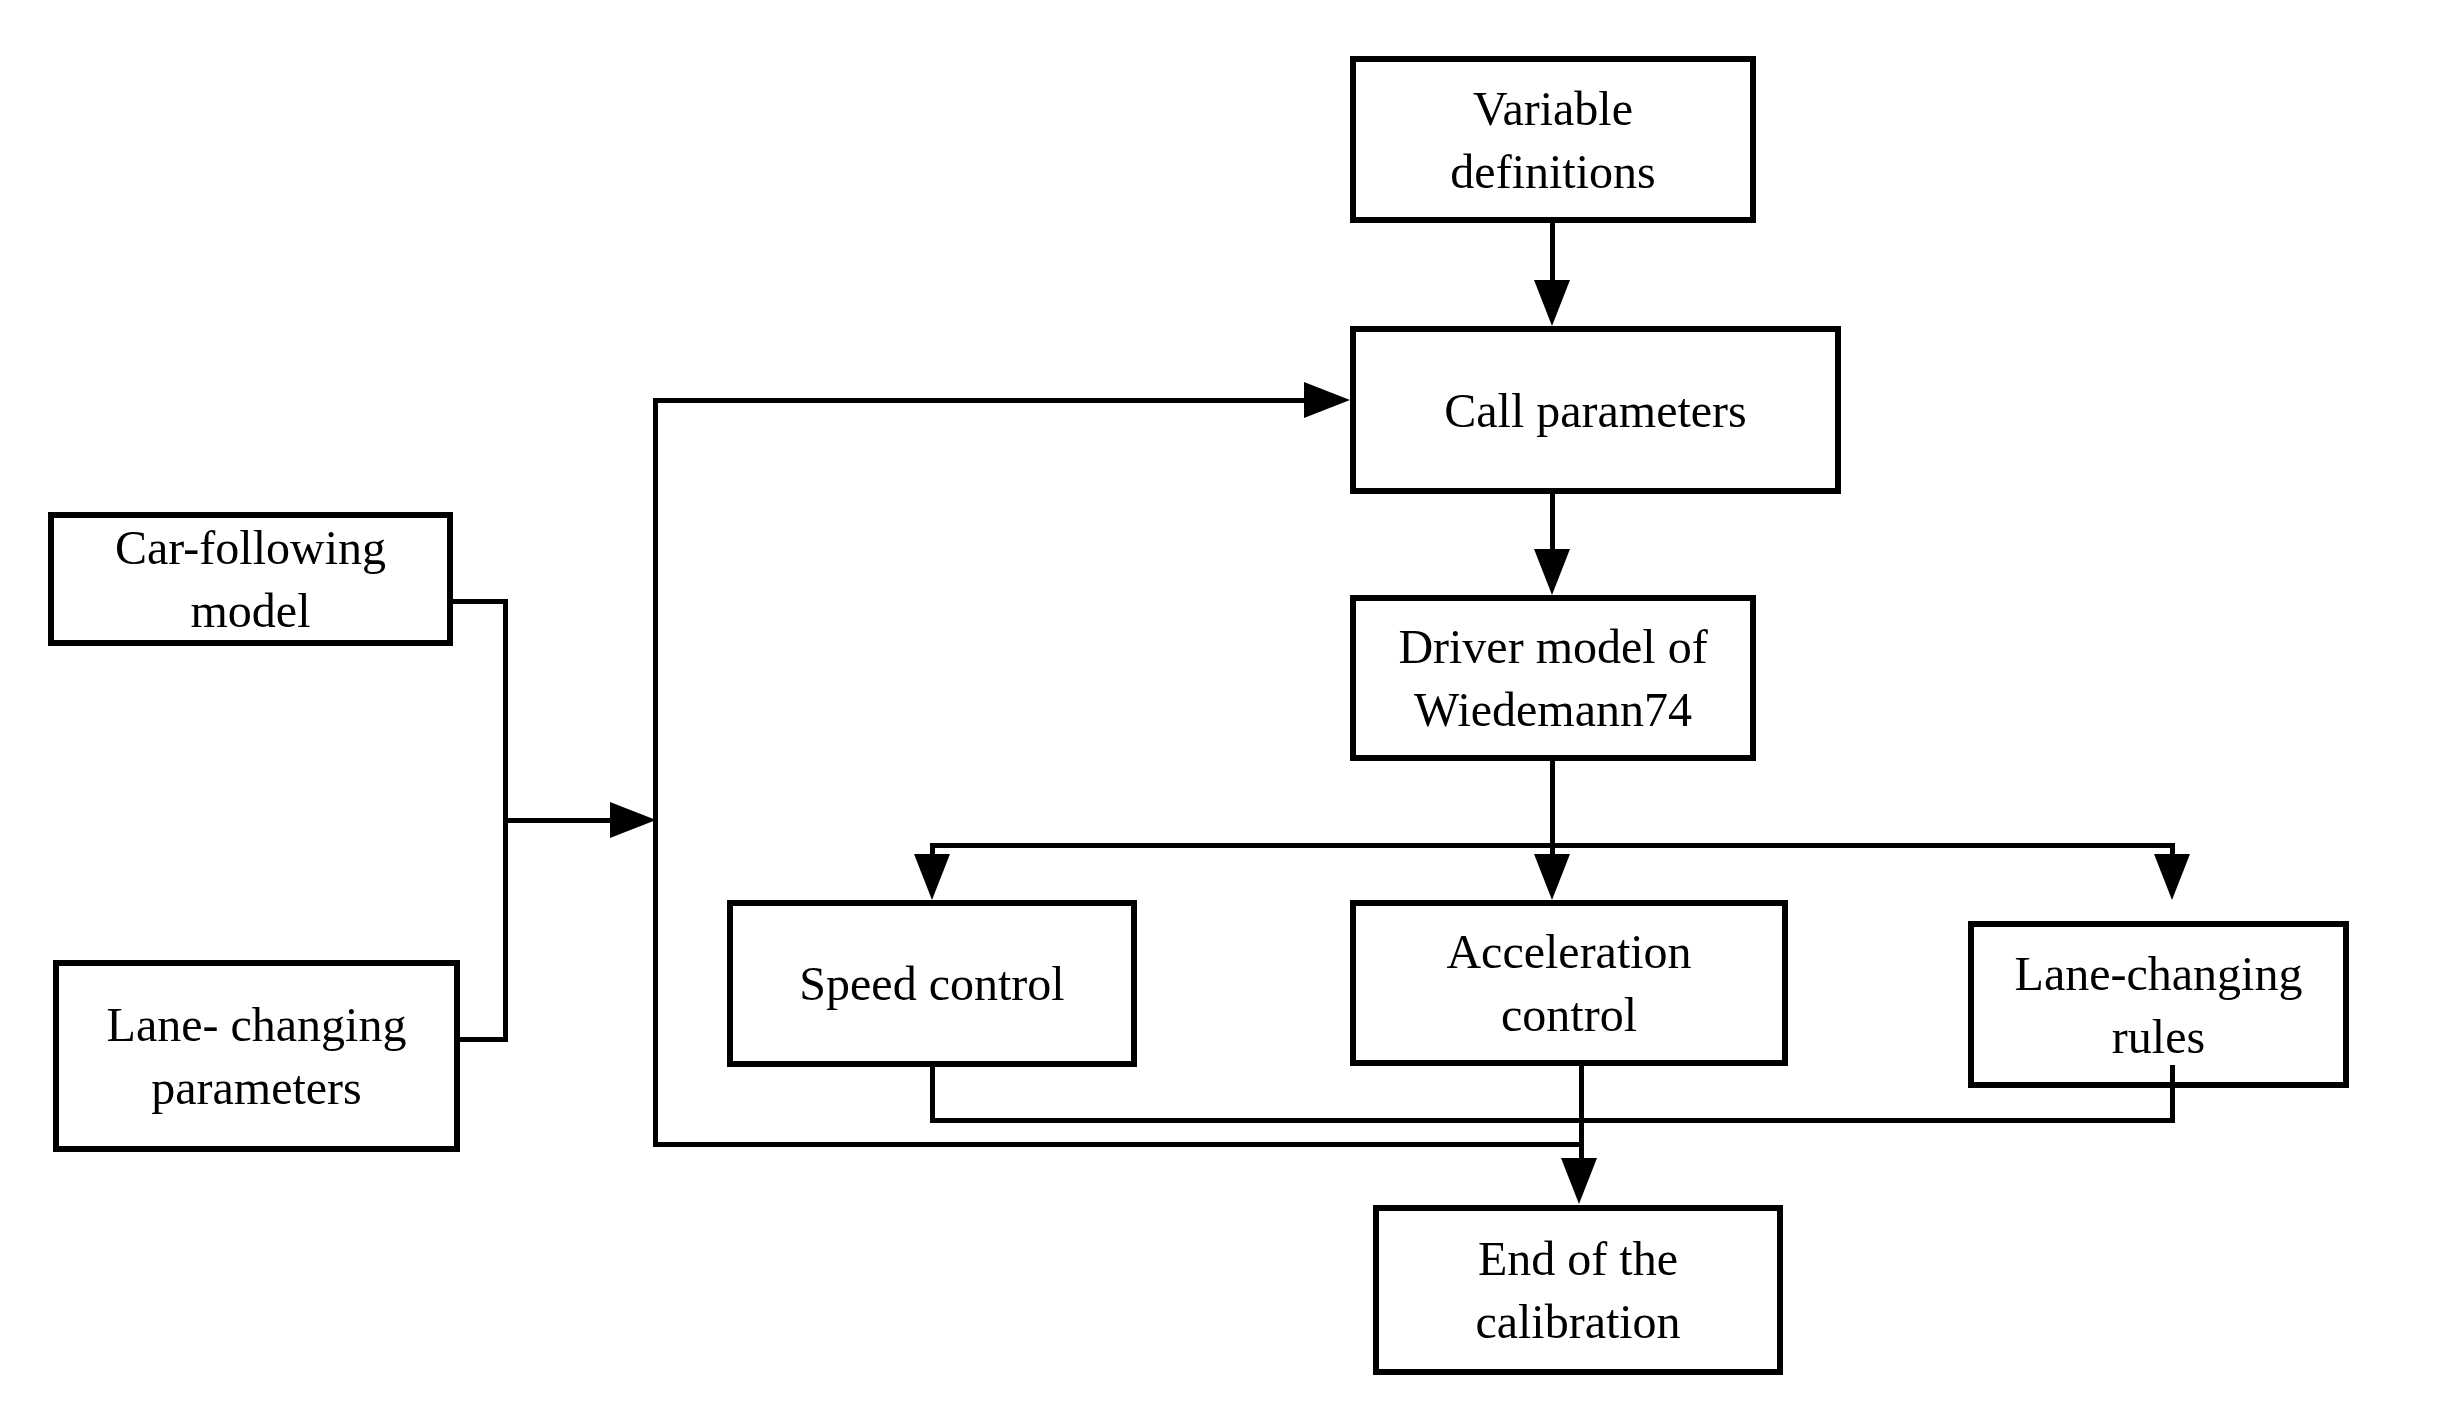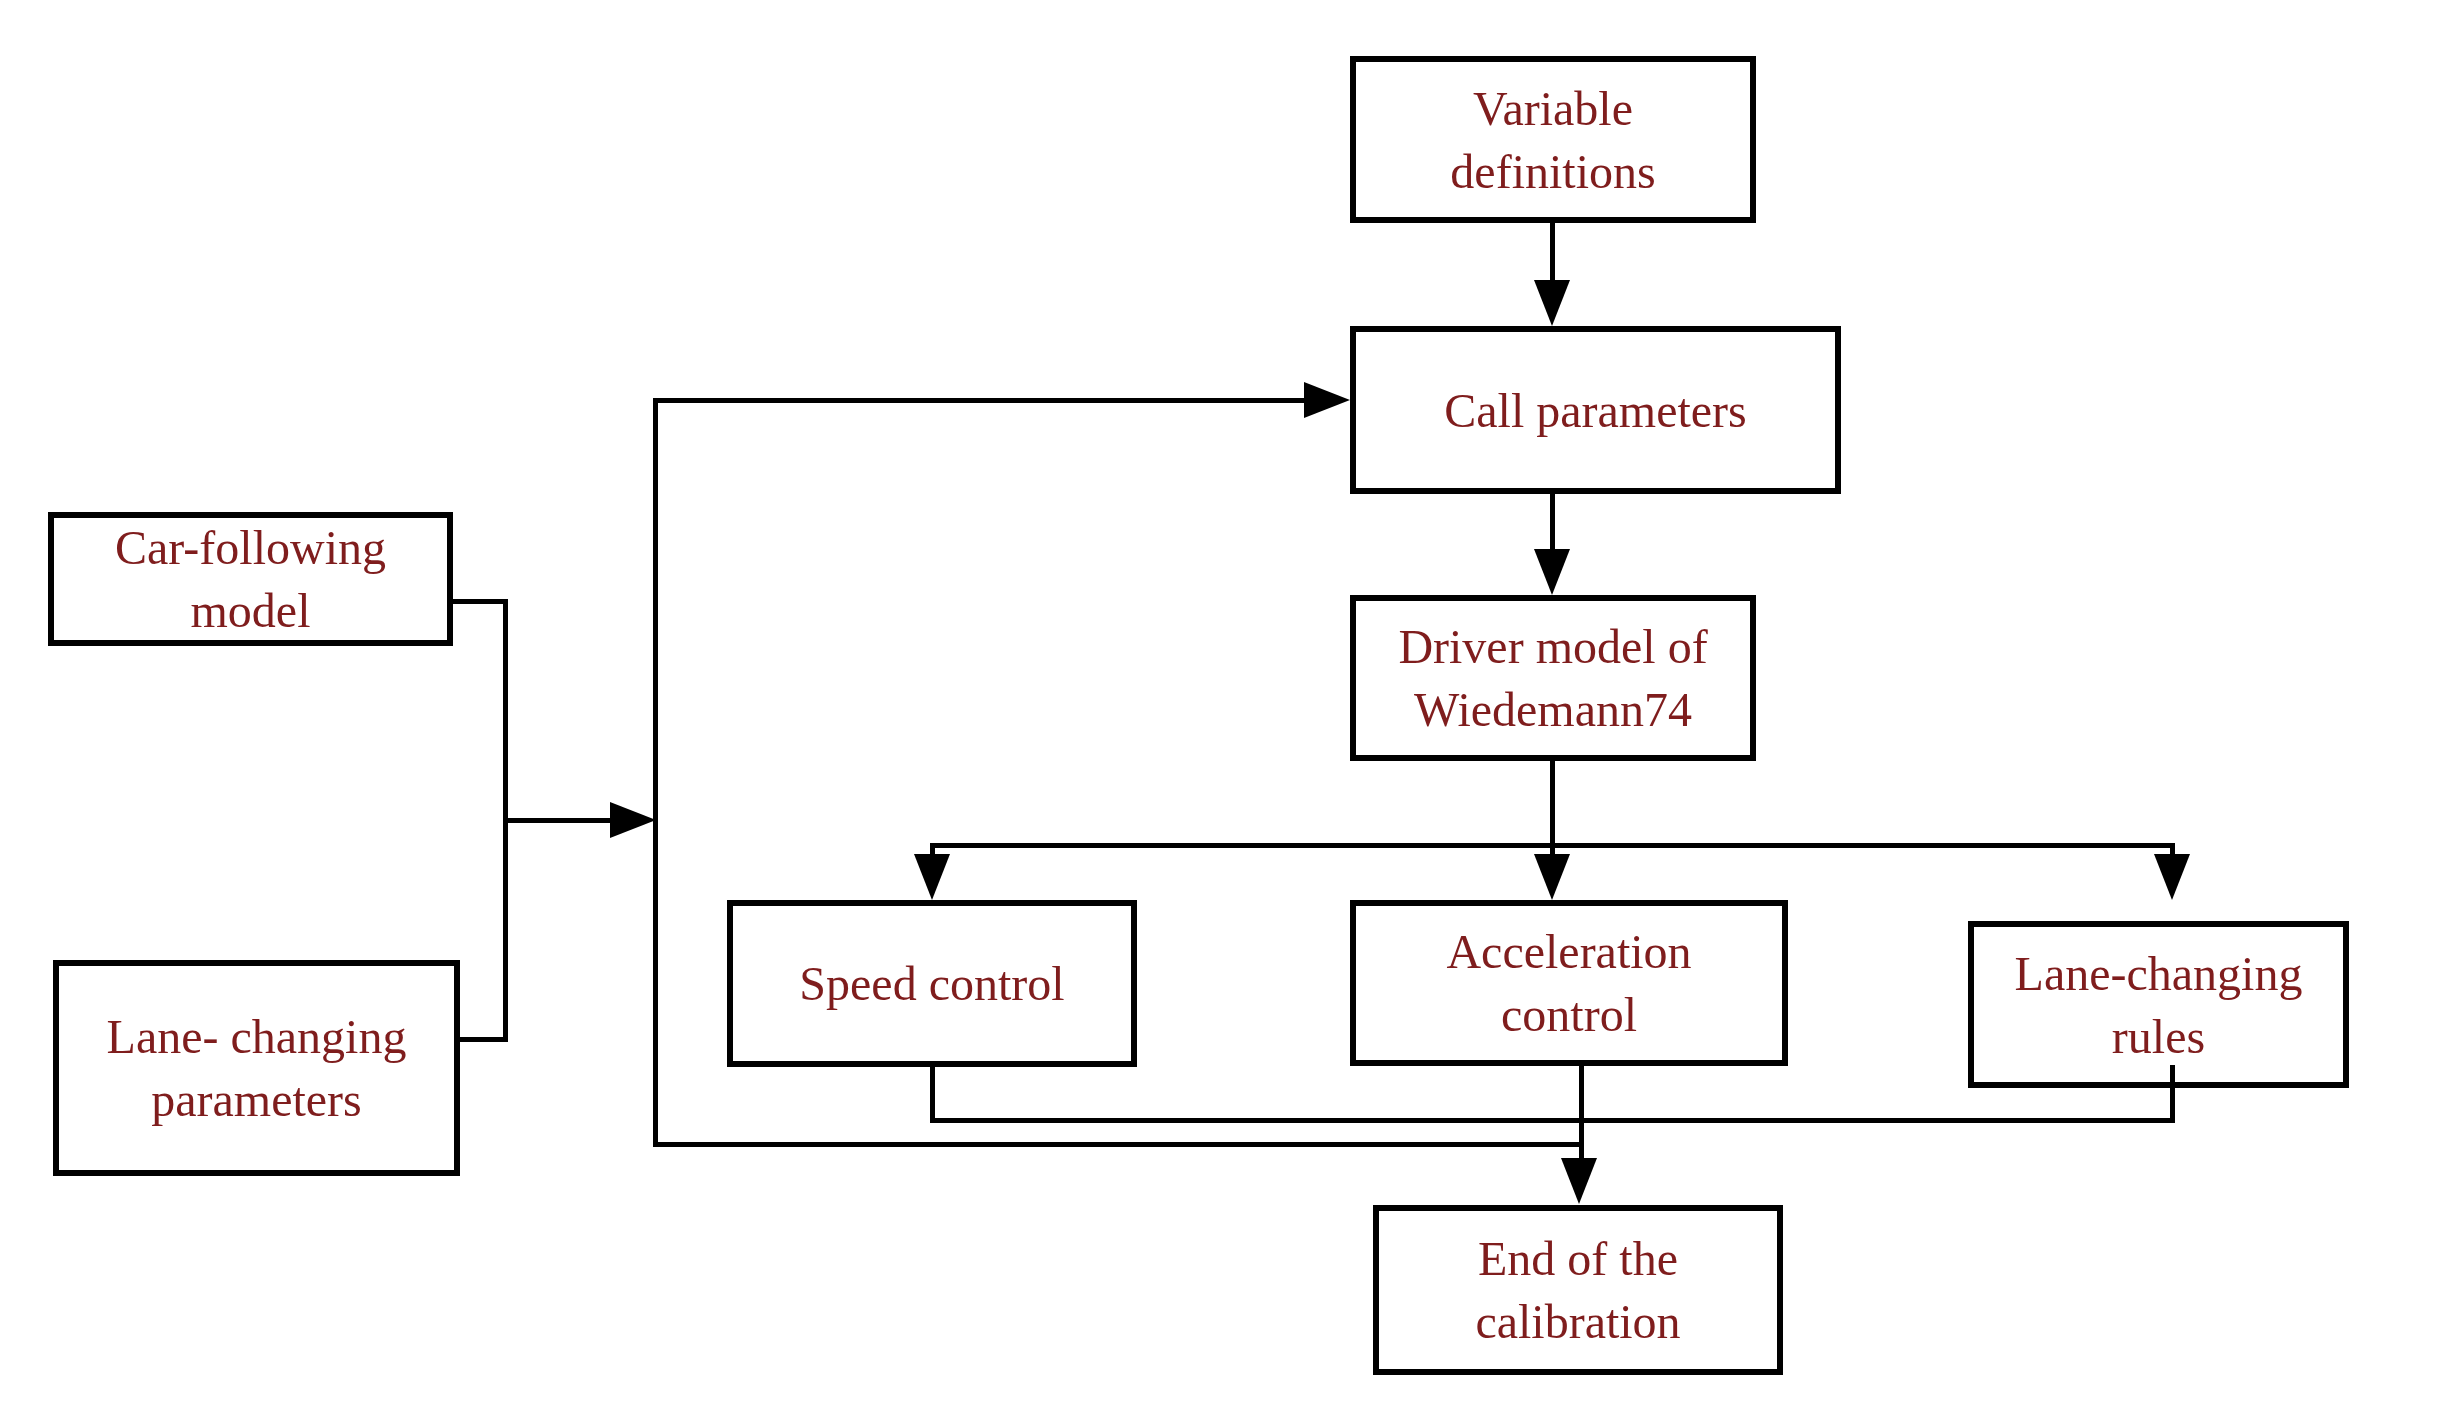--- a/index.html
+++ b/index.html
@@ -6,21 +6,21 @@
     margin: 0;
     padding: 0;
     background: #ffffff;
   }
   .canvas {
     position: relative;
     width: 2448px;
     height: 1408px;
     background: #ffffff;
     font-family: "Liberation Serif", "DejaVu Serif", serif;
-    color: #7f1d1d;
+    color: #000000;
     overflow: hidden;
   }
   .node {
     position: absolute;
     box-sizing: border-box;
     border: 6px solid #000000;
     background: #ffffff;
     display: flex;
     flex-direction: column;
     align-items: center;
@@ -67,21 +67,21 @@
   <div class="node" style="left:1350px; top:595px; width:406px; height:166px">
     <span>Driver model of</span>
     <span>Wiedemann74</span>
   </div>
 
   <div class="node" style="left:48px; top:512px; width:405px; height:134px">
     <span>Car-following</span>
     <span>model</span>
   </div>
 
-  <div class="node" style="left:53px; top:960px; width:407px; height:216px">
+  <div class="node" style="left:53px; top:960px; width:407px; height:192px">
     <span>Lane- changing</span>
     <span>parameters</span>
   </div>
 
   <div class="node" style="left:727px; top:900px; width:410px; height:167px">
     <span>Speed control</span>
   </div>
 
   <div class="node" style="left:1350px; top:900px; width:438px; height:166px">
     <span>Acceleration</span>

